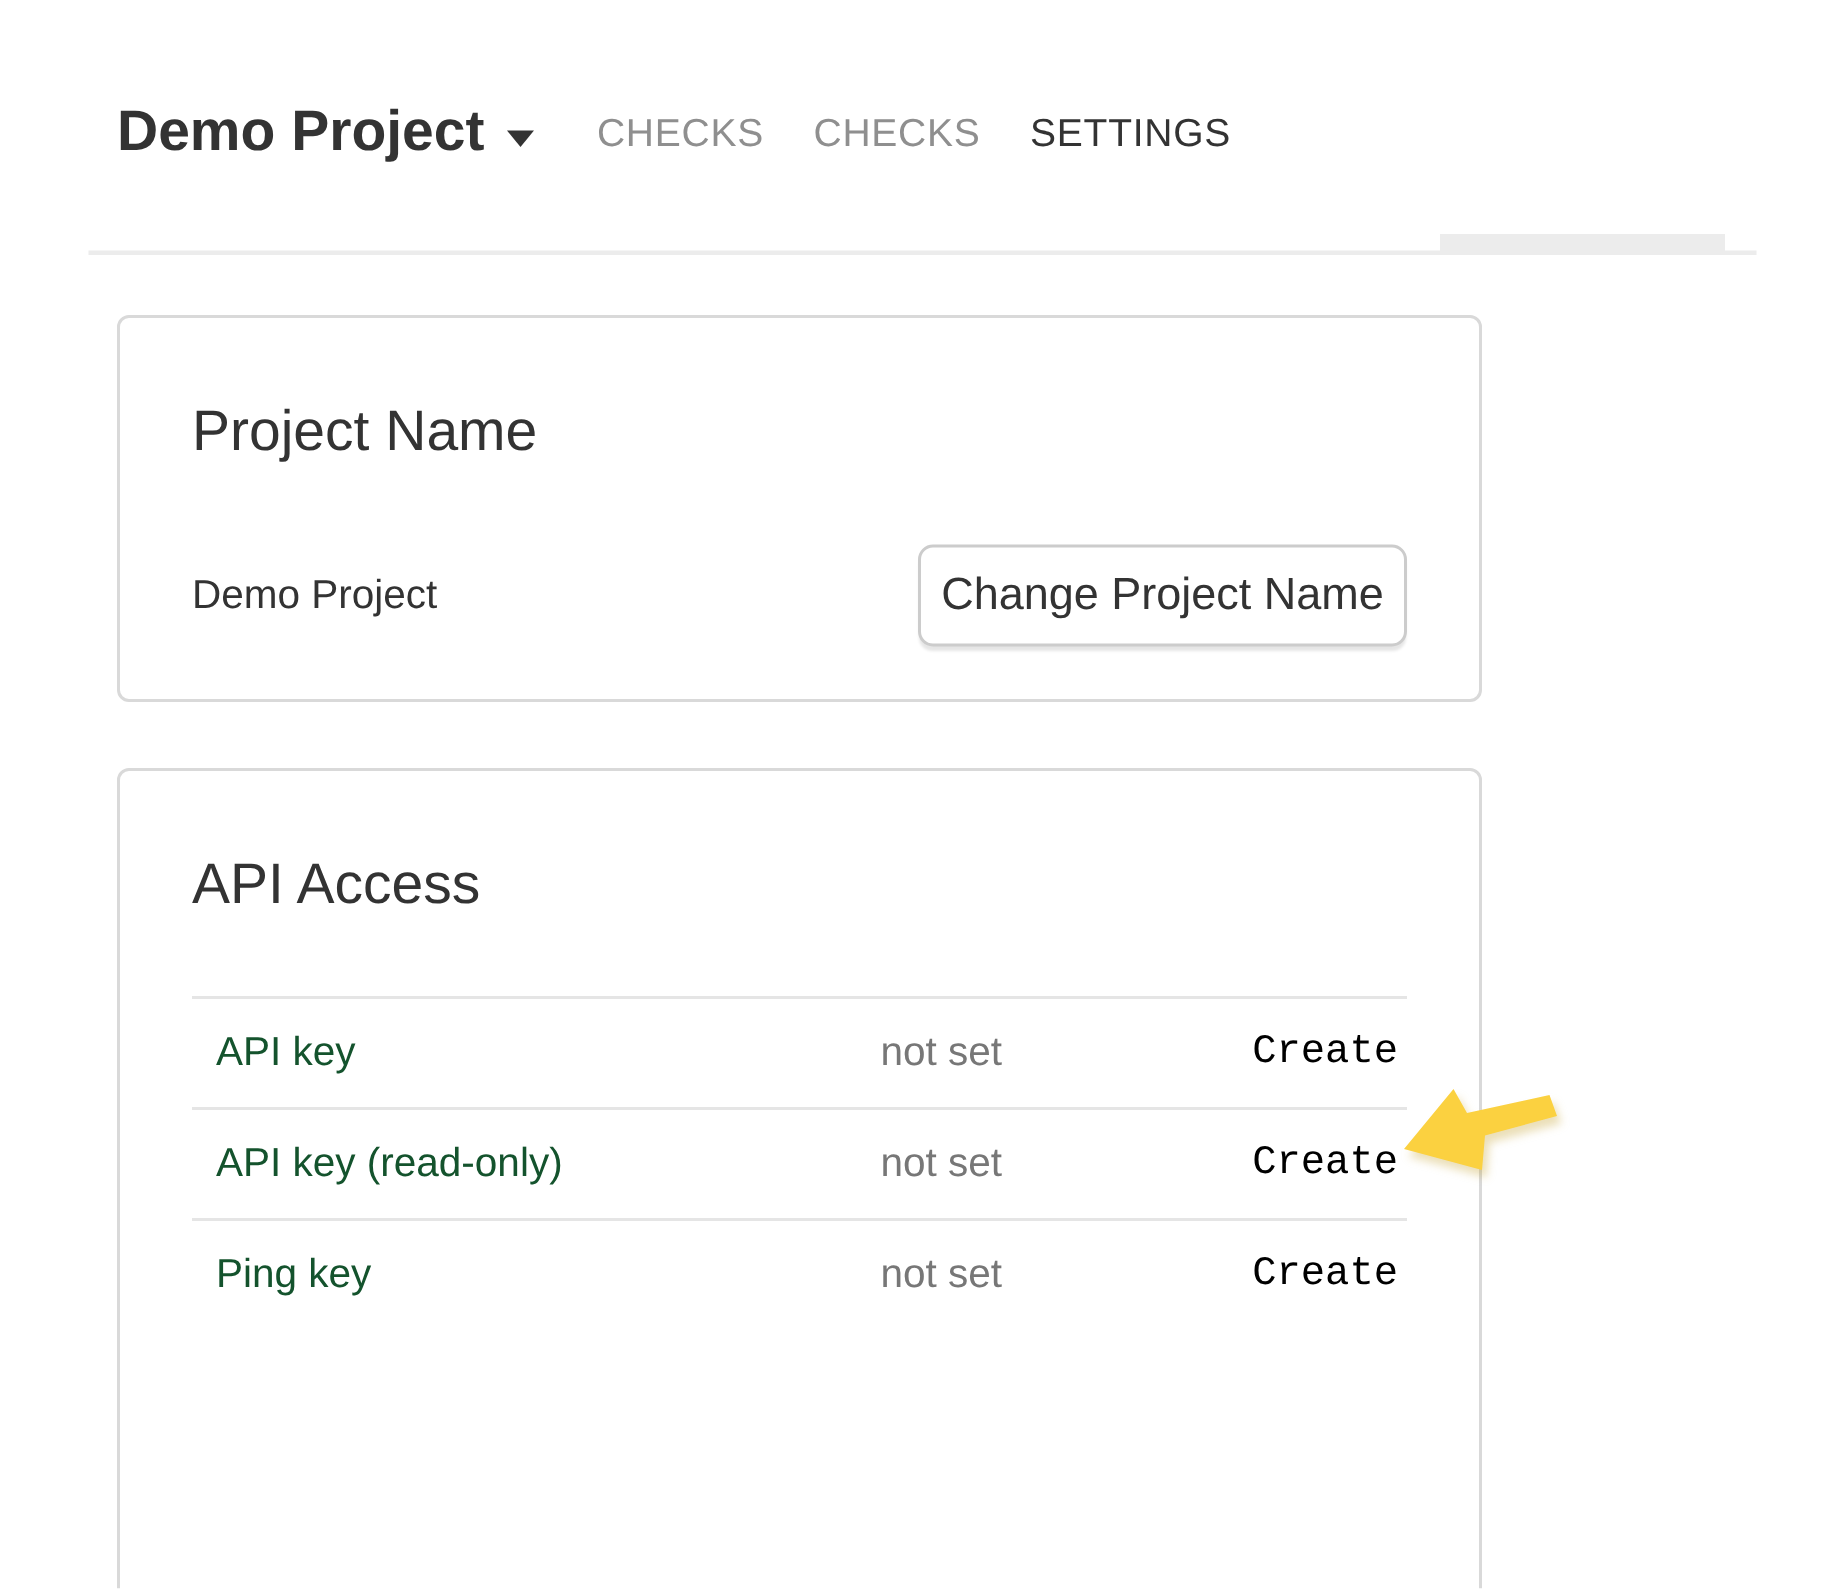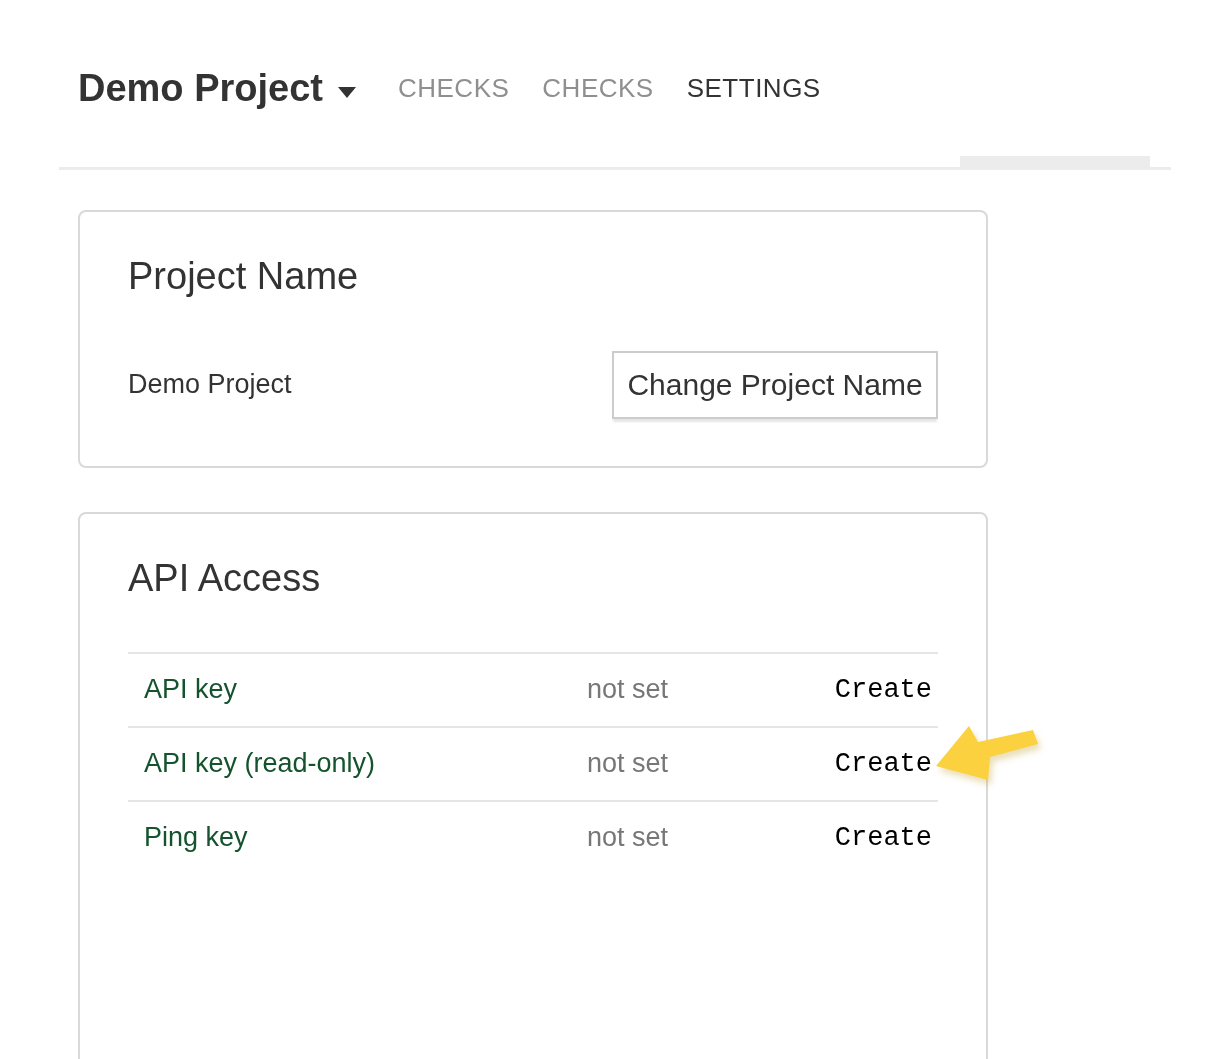--- a/index.html
+++ b/index.html
@@ -25,32 +25,32 @@
   .tab { font-size: 26px; color: #8f8f8f; letter-spacing: 0.5px; cursor: pointer; white-space: nowrap; }
   .tab.active { color: #333; }
 
   .divider { position: absolute; top: 167px; left: 59px; width: 1112px; height: 3px; background: #ececec; }
   .tab-indicator { position: absolute; top: 156px; left: 960px; width: 190px; height: 14px; background: #ececec; }
 
   
   .card {
     position: absolute; left: 78px; width: 910px;
     background: #fff; border: 2px solid #d9d9d9; border-radius: 8px;
-    padding: 0 48px;
+    padding: 12px 48px;
   }
   .card-project { top: 210px; height: 258px; }
   .card-api { top: 512px; height: 570px; }
   .card h2 { margin: 44px 0 0 0; font-size: 38px; font-weight: 400; color: #333; line-height: 1.1; }
 
   
   .pn-row { display: flex; justify-content: space-between; align-items: center; margin-top: 53px; }
   .pn-value { font-size: 27px; color: #333; }
   .change-btn {
     width: 326px; height: 68px;
-    background: #fff; border: 2px solid #cccccc; border-radius: 0;
+    background: #fff; border: 2px solid #cccccc; border-radius: 10px;
     font-family: inherit; font-size: 30px; color: #333;
     box-shadow: 0 4px 2px -1px rgba(0,0,0,0.10);
     cursor: pointer;
   }
 
   
   .api-table { margin-top: 52px; }
   .api-row { display: flex; align-items: center; height: 74px; border-top: 2px solid #e5e5e5; }
   .api-label { width: 459px; padding-left: 16px; font-size: 27px; color: #14532d; }
   .api-value { flex: 1; font-size: 27px; color: #777777; }

